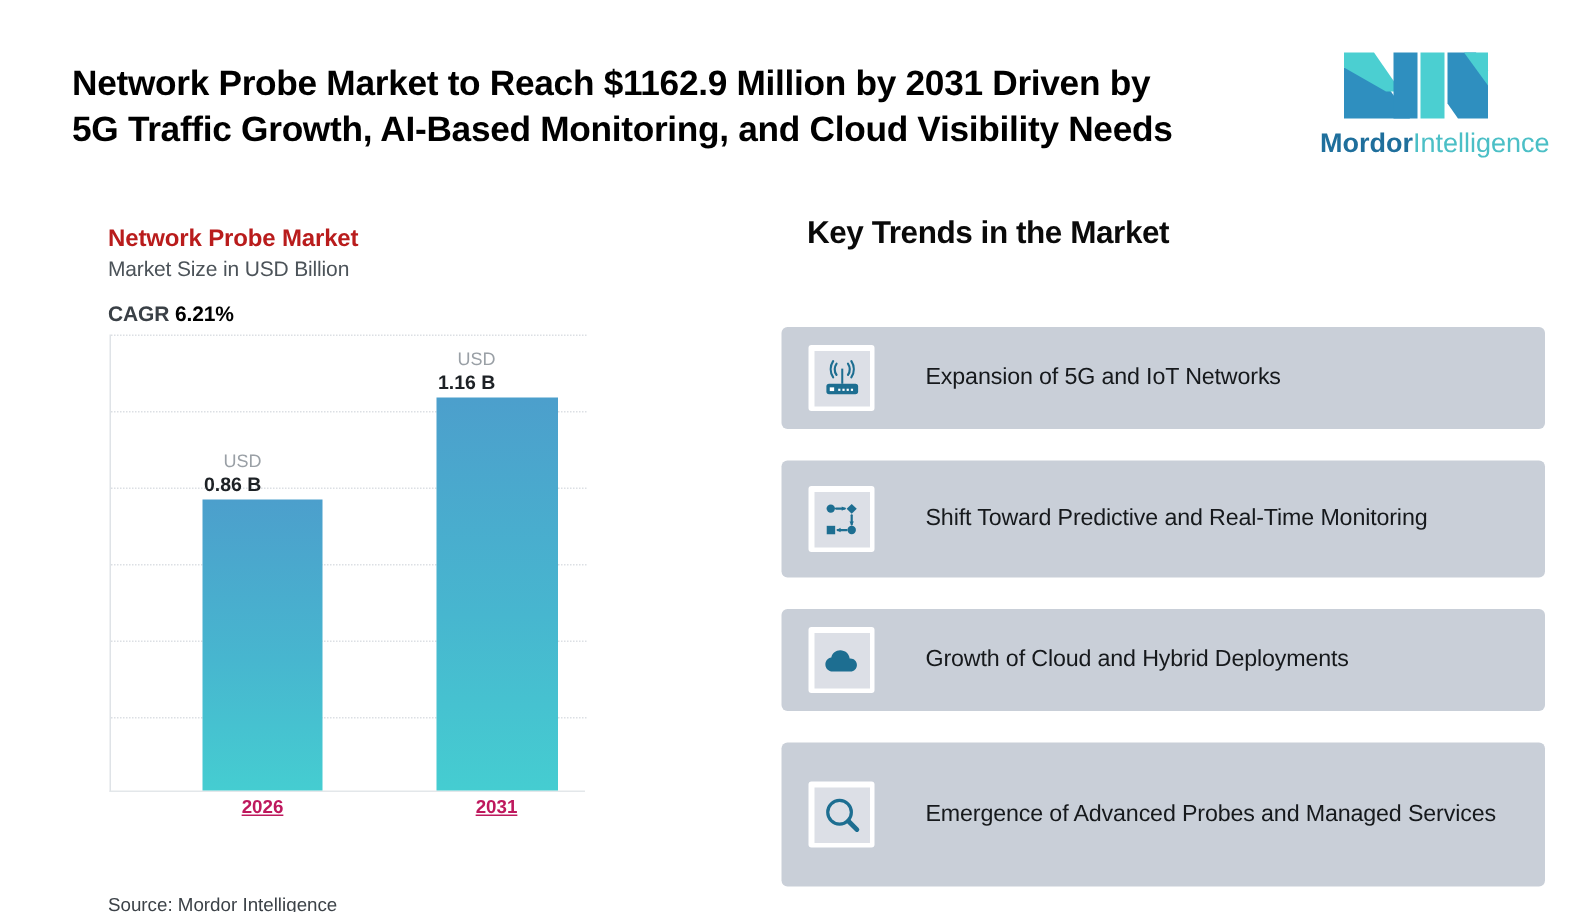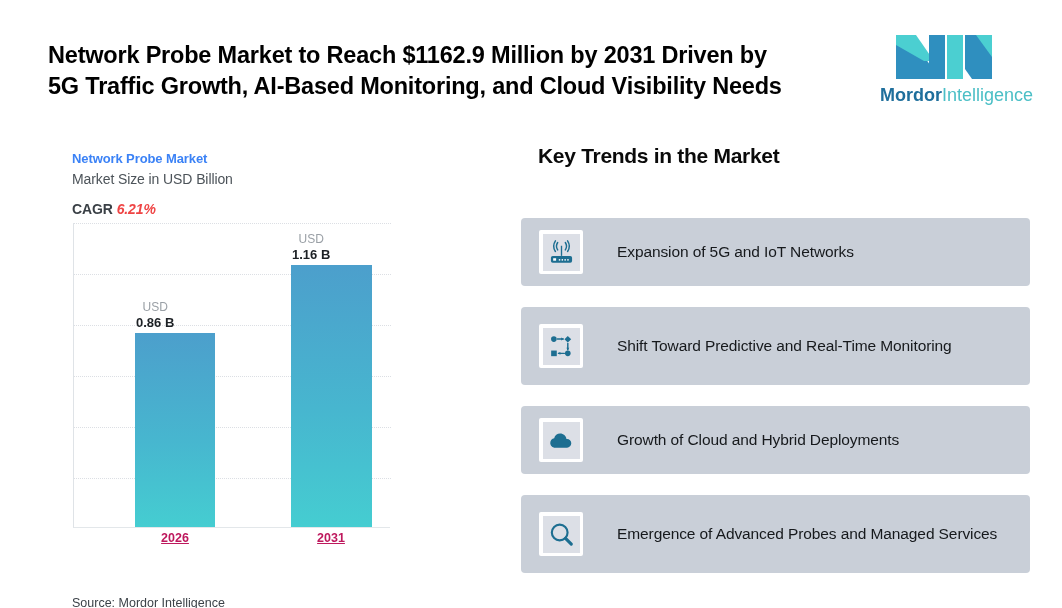--- a/index.html
+++ b/index.html
@@ -26,46 +26,46 @@
     position: absolute; left: 0; top: 52px; width: 130px;
     text-align: center; font-size: 18px; white-space: nowrap;
   }
   .logo-text .b { color: #1f6f9c; font-weight: bold; }
   .logo-text .t { color: #4bbfc6; font-weight: normal; }
 
   
   .chart-panel { position: absolute; left: 0; top: 130px; width: 500px; height: 470px; }
   .chart-title {
     position: absolute; left: 72px; top: 21px;
-    font-size: 13px; font-weight: bold; color: #3b82f6; letter-spacing: -0.1px;
+    font-size: 16px; font-weight: bold; color: #b91c1c; letter-spacing: -0.1px;
   }
   .chart-sub {
     position: absolute; left: 72px; top: 41px;
     font-size: 14px; color: #4c5359; letter-spacing: -0.1px;
   }
   .cagr { position: absolute; left: 72px; top: 71px; font-size: 14px; letter-spacing: -0.1px; }
   .cagr .lbl { color: #3a4046; font-weight: bold; }
-  .cagr .val { color: #ef4444; font-weight: bold; font-style: italic; }
+  .cagr .val { color: #000000; font-weight: bold; }
 
   .plot {
     position: absolute; left: 73px; top: 93px;
     width: 317px; height: 305px;
     border-left: 1px solid #dfe3e7;
     border-bottom: 1px solid #e3e7ea;
   }
   .gridline {
     position: absolute; left: 0; width: 317px; height: 0;
     border-top: 1px dotted #dcdfe4;
   }
   .bar {
     position: absolute; bottom: 0;
     background: linear-gradient(180deg, #4c9fcc 0%, #47b6cf 55%, #45cdd1 100%);
   }
   .bar-lbl {
-    position: absolute; text-align: center; line-height: 15px;
+    position: absolute; text-align: right; line-height: 15px;
   }
   .bar-lbl .u { display: block; font-size: 12px; color: #9aa0a6; }
   .bar-lbl .v { display: block; font-size: 13px; color: #1d2125; font-weight: bold; }
   .xtick {
     position: absolute; top: 308px; width: 120px; text-align: center;
     font-size: 12.5px; font-weight: bold; color: #be185d; text-decoration: underline;
   }
   .source {
     position: absolute; left: 72px; top: 431px;
     font-size: 12.5px; color: #3c4248; margin-top: 35px;
@@ -215,21 +215,21 @@
               <polygon points="14.1,5.4 11.7,4.1 11.7,6.7"></polygon>
               <polygon points="17.6,15.4 16.3,13.1 18.9,13.1"></polygon>
               <polygon points="8.6,18.1 11,16.8 11,19.4"></polygon>
             </g>
           </svg>
         </div>
       </div>
       <div class="card-txt">Shift Toward Predictive and Real-Time Monitoring</div>
     </div>
 
-    <div class="card" style="top:365px; height:78px;">
+    <div class="card" style="top:365px; height:96px;">
       <div class="tile">
         <div class="tile-in">
           <svg width="27" height="27" viewBox="0 0 24 24">
             <circle cx="10.4" cy="10.2" r="7" fill="none" stroke="#1d6e91" stroke-width="1.9"></circle>
             <path d="M15.6 15.4l5.1 5.1" stroke="#1d6e91" stroke-width="2.8" stroke-linecap="round"></path>
           </svg>
         </div>
       </div>
       <div class="card-txt">Emergence of Advanced Probes and Managed Services</div>
     </div>

